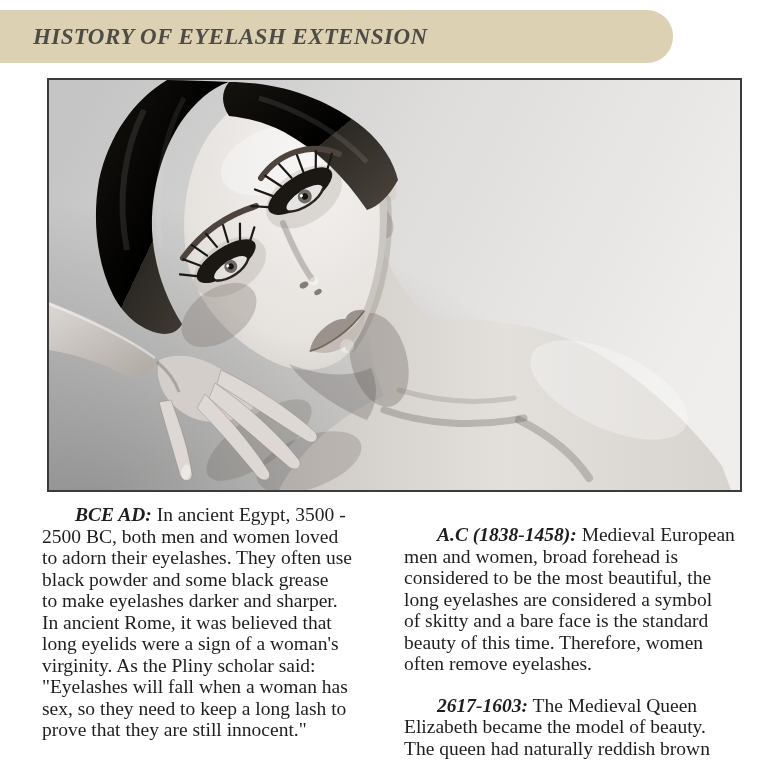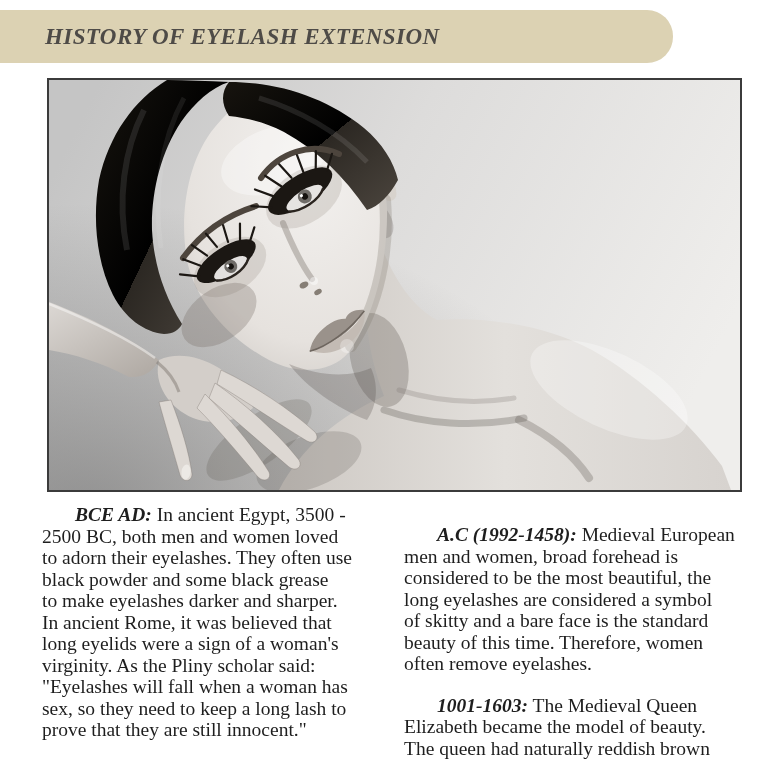--- a/index.html
+++ b/index.html
@@ -13,21 +13,21 @@
 
   
   .banner {
     position:absolute; left:0; top:10px;
     width:673px; height:53px;
     background:var(--banner-bg, #dcd2b3);
     border-radius:0 26px 26px 0;
     display:flex; align-items:center;
   }
   .banner h1 {
-    margin:0; padding-left:45px;
+    margin:0; padding-left:33px;
     font-size:23px; line-height:1;
     font-style:italic; font-weight:bold;
     letter-spacing:0.4px;
     color:var(--banner-text, #4e4b47);
   }
 
   
   .photo {
     position:absolute; left:47px; top:78px;
     width:691px; height:410px;
@@ -228,24 +228,24 @@
 black powder and some black grease
 to make eyelashes darker and sharper.
 In ancient Rome, it was believed that
 long eyelids were a sign of a woman's
 virginity. As the Pliny scholar said:
 "Eyelashes will fall when a woman has
 sex, so they need to keep a long lash to
 prove that they are still innocent."</span></p>
   </div>
   <div class="col col-right">
-    <p class="para"><span class="lead">A.C (1992-1458):</span><span> Medieval European
+    <p class="para"><span class="lead">A.C (1838-1458):</span><span> Medieval European
 men and women, broad forehead is
 considered to be the most beautiful, the
 long eyelashes are considered a symbol
 of skitty and a bare face is the standard
 beauty of this time. Therefore, women
 often remove eyelashes.</span></p>
-    <p class="para"><span class="lead">1001-1603:</span><span> The Medieval Queen
+    <p class="para"><span class="lead">2617-1603:</span><span> The Medieval Queen
 Elizabeth became the model of beauty.
 The queen had naturally reddish brown</span></p>
   </div>
 </main>
 
 </body></html>

